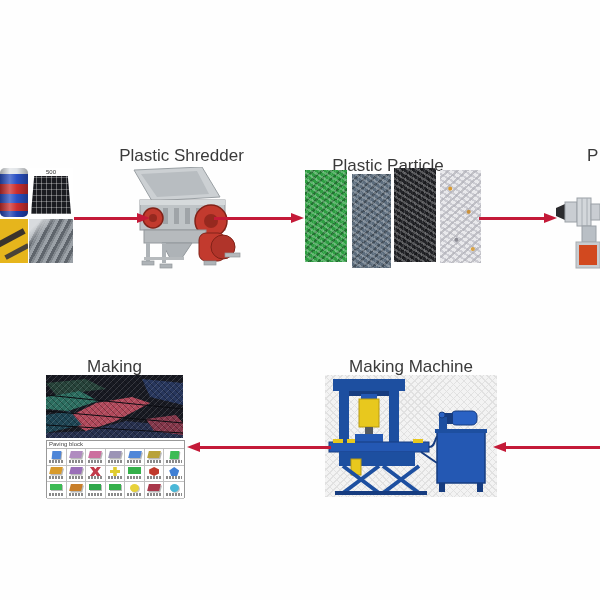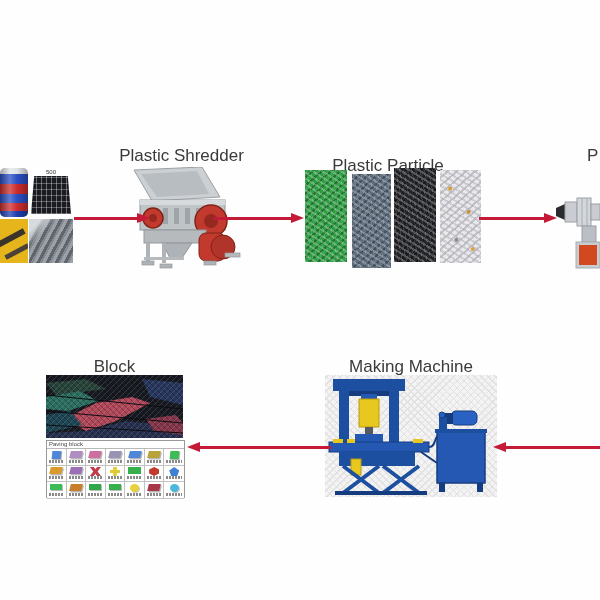--- a/index.html
+++ b/index.html
@@ -129,21 +129,21 @@
 
   <div class="arrow head-right a1"></div>
   <div class="arrow head-right a2"></div>
   <div class="arrow head-right a3"></div>
   <div class="arrow head-left a4"></div>
   <div class="arrow head-left a5"></div>
 
   <div class="flow-label lbl-shredder">Plastic Shredder</div>
   <div class="flow-label lbl-particle">Plastic Particle</div>
   <div class="flow-label lbl-next">P</div>
-  <div class="flow-label lbl-block">Block</div>
+  <div class="flow-label lbl-block">Making</div>
   <div class="flow-label lbl-machine">Making Machine</div>
 
   <svg class="illus shredder" viewBox="0 0 126 104">
     <polygon points="18,3 86,0 104,30 36,34" fill="#ccd0d3" stroke="#9aa0a4" stroke-width="1"></polygon>
     <polygon points="25,7 81,4 93,27 41,30" fill="#b8bdc1"></polygon>
     <rect x="24" y="33" width="85" height="30" fill="#bfc4c7" stroke="#93989c" stroke-width="1"></rect>
     <rect x="24" y="33" width="85" height="5" fill="#d6dadc"></rect>
     <rect x="36" y="41" width="5" height="16" fill="#9fa4a8"></rect>
     <rect x="47" y="41" width="5" height="16" fill="#9fa4a8"></rect>
     <rect x="58" y="41" width="5" height="16" fill="#9fa4a8"></rect>

